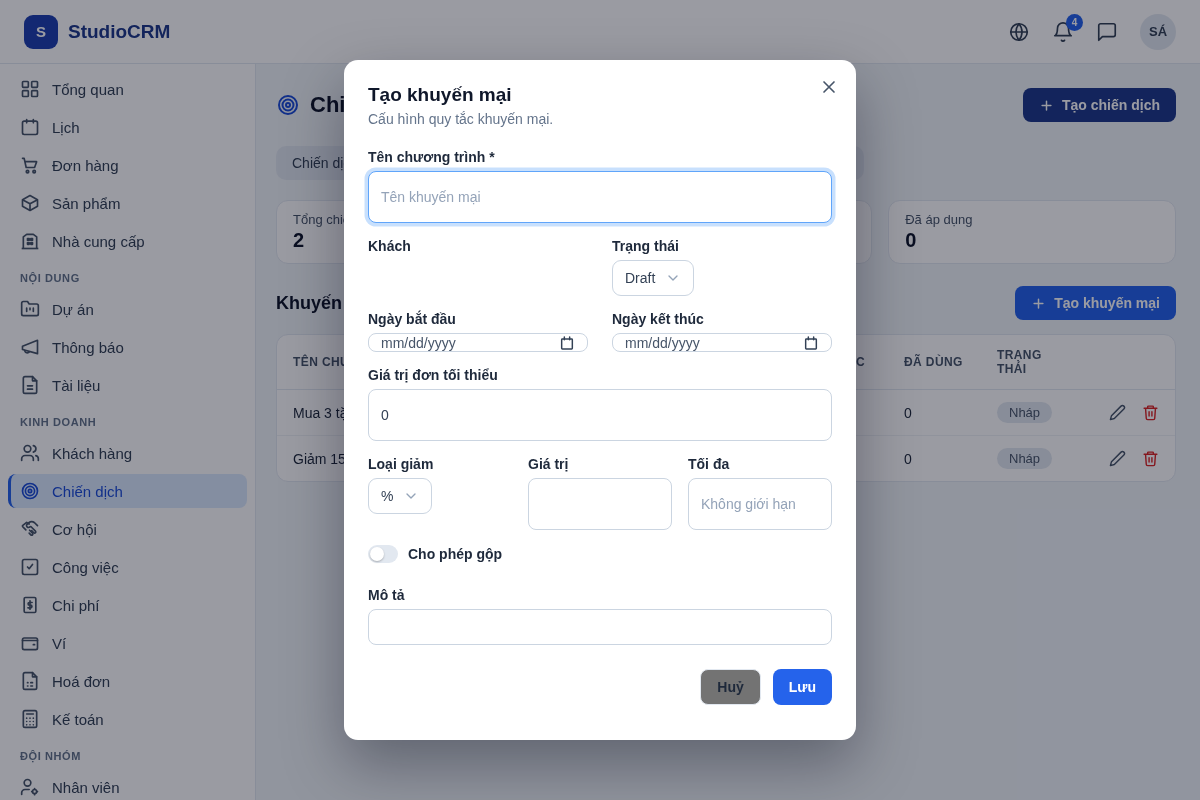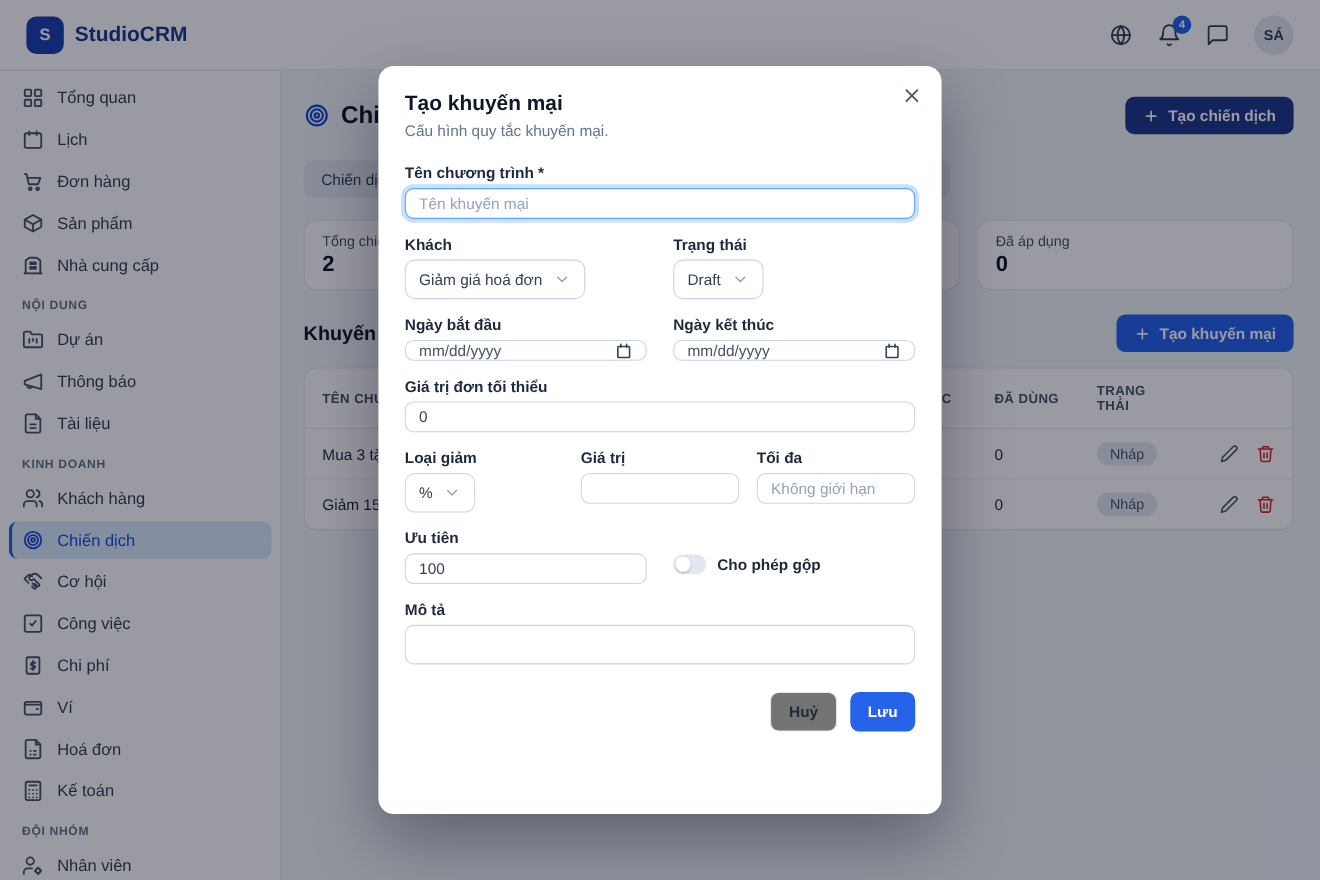--- a/index.html
+++ b/index.html
@@ -74,21 +74,21 @@
   
   .overlay { position:absolute; inset:0; background:rgba(2,6,23,.40); z-index:10; }
   .modal { position:absolute; left:344px; top:60px; width:512px; height:680px; background:#fff;
     border-radius:14px; box-shadow:0 24px 60px rgba(2,6,23,.35); padding:24px; z-index:20; }
   .m-title { font-size:19px; font-weight:700; color:#0f172a; }
   .m-sub { font-size:14px; color:#64748b; margin-top:5px; }
   .m-close { position:absolute; top:17px; right:17px; width:20px; height:20px; color:#475569; cursor:pointer; }
   .form { margin-top:22px; }
   .f { margin-bottom:15px; }
   .f > label, .col > label { display:block; font-size:14px; font-weight:600; color:#1e293b; margin-bottom:6px; }
-  .inp { width:100%; height:28px; border:1px solid #cbd5e1; border-radius:8px; padding:0 12px;
+  .inp { width:100%; height:52px; border:1px solid #cbd5e1; border-radius:8px; padding:0 12px;
     font-size:14px; color:#334155; font-family:inherit; outline:none; background:#fff; }
   .inp::placeholder { color:#94a3b8; }
   .inp.focused { border:1.5px solid #60a5fa; box-shadow:0 0 0 3.5px rgba(96,165,250,.35); }
   .grid2 { display:grid; grid-template-columns:1fr 1fr; gap:24px; }
   .grid3 { display:grid; grid-template-columns:1fr 1fr 1fr; gap:16px; }
   .select { display:inline-flex; align-items:center; gap:10px; height:36px; border:1px solid #cbd5e1;
     border-radius:9px; padding:0 12px; font-size:14px; color:#334155; cursor:pointer; background:#fff; }
   .select .chev { color:#94a3b8; width:16px; height:16px; }
   .datein { display:flex; align-items:center; justify-content:space-between; height:19px;
     border:1px solid #cbd5e1; border-radius:8px; padding:0 12px; font-size:14px; color:#475569;
@@ -431,28 +431,20 @@
 
   <div class="form">
     <div class="f">
       <label>Tên chương trình *</label>
       <input class="inp focused" placeholder="Tên khuyến mại" style="">
     </div>
 
     <div class="f grid2">
       <div class="col">
         <label>Khách</label>
-        <div class="select">
-          <span>Giảm giá hoá đơn</span>
-          <span class="chev">
-              <svg width="16" height="16" viewBox="0 0 24 24" fill="none" stroke="currentColor" stroke-width="2" stroke-linecap="round" stroke-linejoin="round">
-                <path d="m6 9 6 6 6-6"></path>
-              </svg>
-            </span>
-        </div>
       </div>
       <div class="col">
         <label>Trạng thái</label>
         <div class="select">
           <span>Draft</span>
           <span class="chev">
               <svg width="16" height="16" viewBox="0 0 24 24" fill="none" stroke="currentColor" stroke-width="2" stroke-linecap="round" stroke-linejoin="round">
                 <path d="m6 9 6 6 6-6"></path>
               </svg>
             </span>
@@ -508,24 +500,20 @@
         <label>Giá trị</label>
         <input class="inp" value="" style="">
       </div>
       <div class="col">
         <label>Tối đa</label>
         <input class="inp" placeholder="Không giới hạn" style="">
       </div>
     </div>
 
     <div class="f grid2">
-      <div class="col">
-        <label>Ưu tiên</label>
-        <input class="inp" value="100" style="">
-      </div>
       <div class="col toggle-col">
         <div class="toggle-wrap">
           <span class="toggle">
               <span class="knob"></span>
             </span>
           <span class="toggle-label">Cho phép gộp</span>
         </div>
       </div>
     </div>
 

